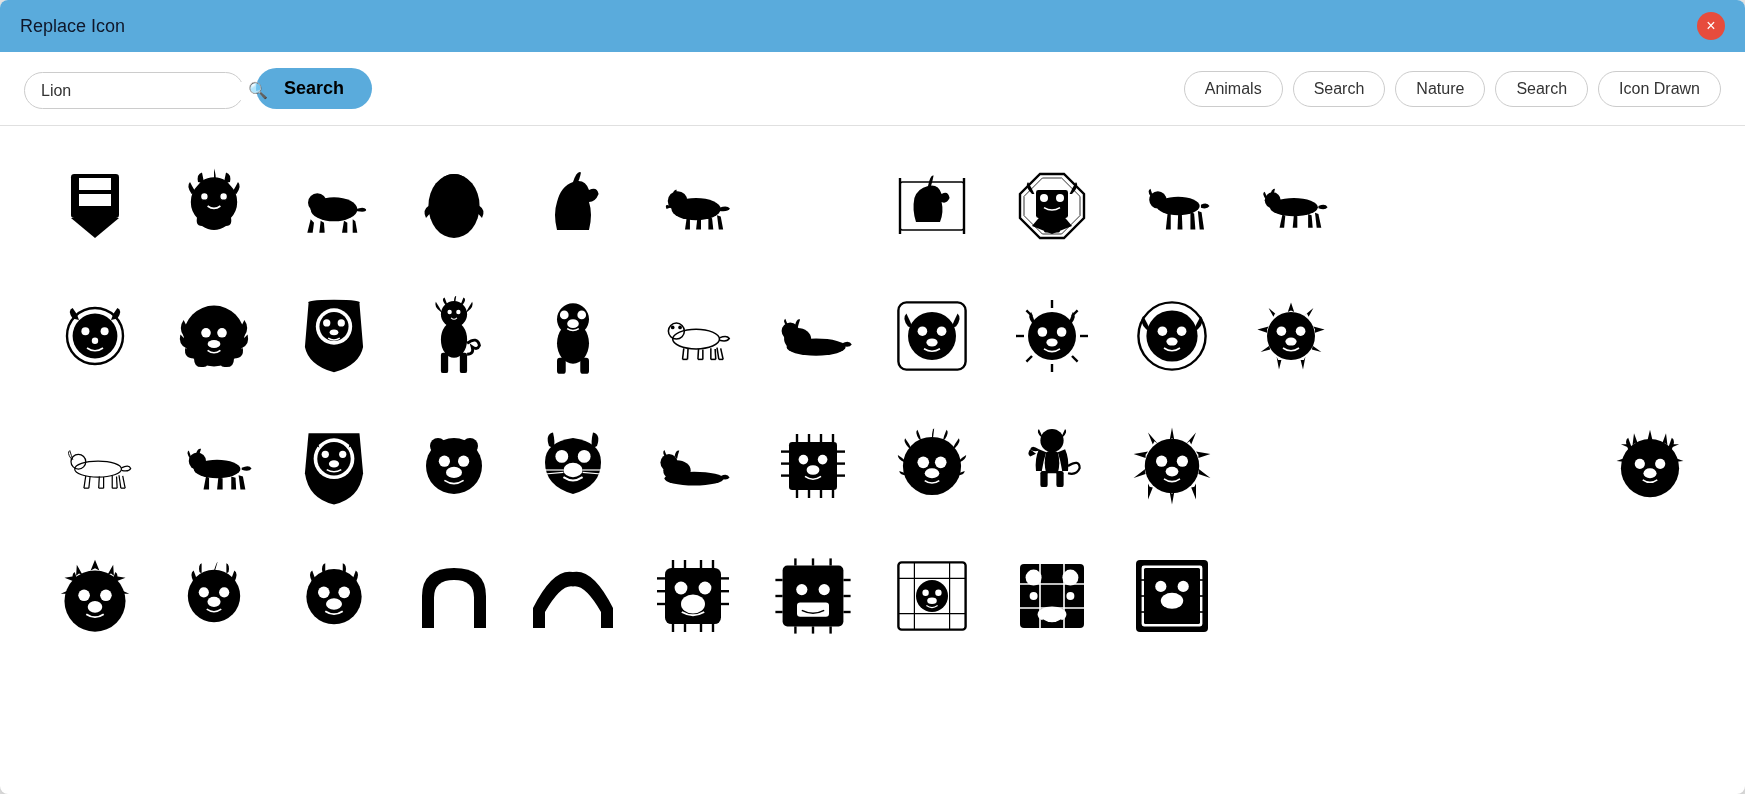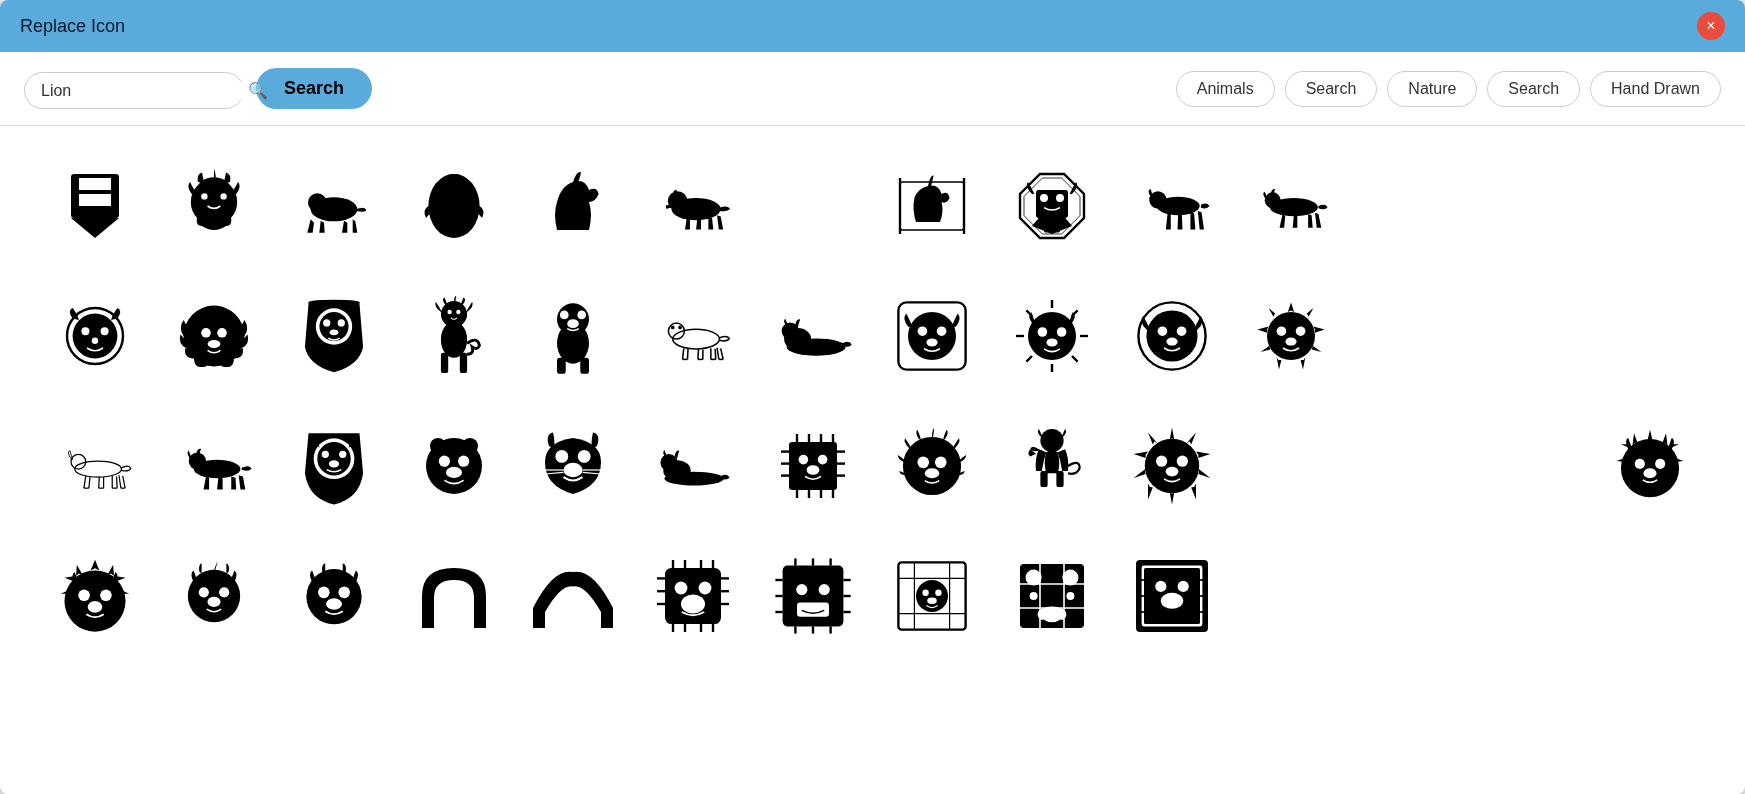--- a/index.html
+++ b/index.html
@@ -161,21 +161,21 @@
         <input type="text" value="Lion" style="">
         <span class="search-icon-inner">🔍</span>
       </div>
       <button class="search-btn">Search</button>
     </div>
     <div class="filter-tags">
       <button class="filter-tag">Animals</button>
       <button class="filter-tag">Search</button>
       <button class="filter-tag">Nature</button>
       <button class="filter-tag">Search</button>
-      <button class="filter-tag">Hand Drawn</button>
+      <button class="filter-tag">Icon Drawn</button>
     </div>
   </div>
 
   <div class="icons-area">
     <div class="icons-grid">
 
       <div class="icon-cell">
         <svg viewBox="0 0 100 100" fill="black">
           <rect x="20" y="10" width="60" height="55" rx="4"></rect>
           <polygon points="20,65 50,90 80,65"></polygon>

